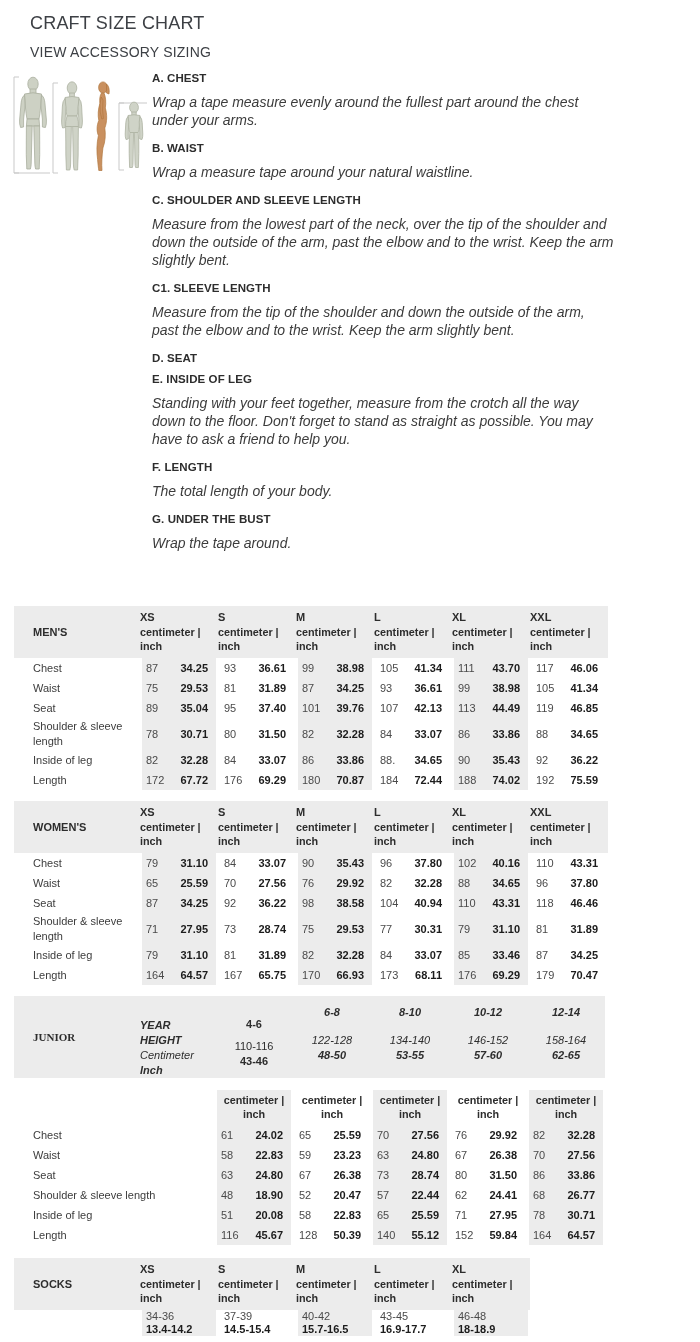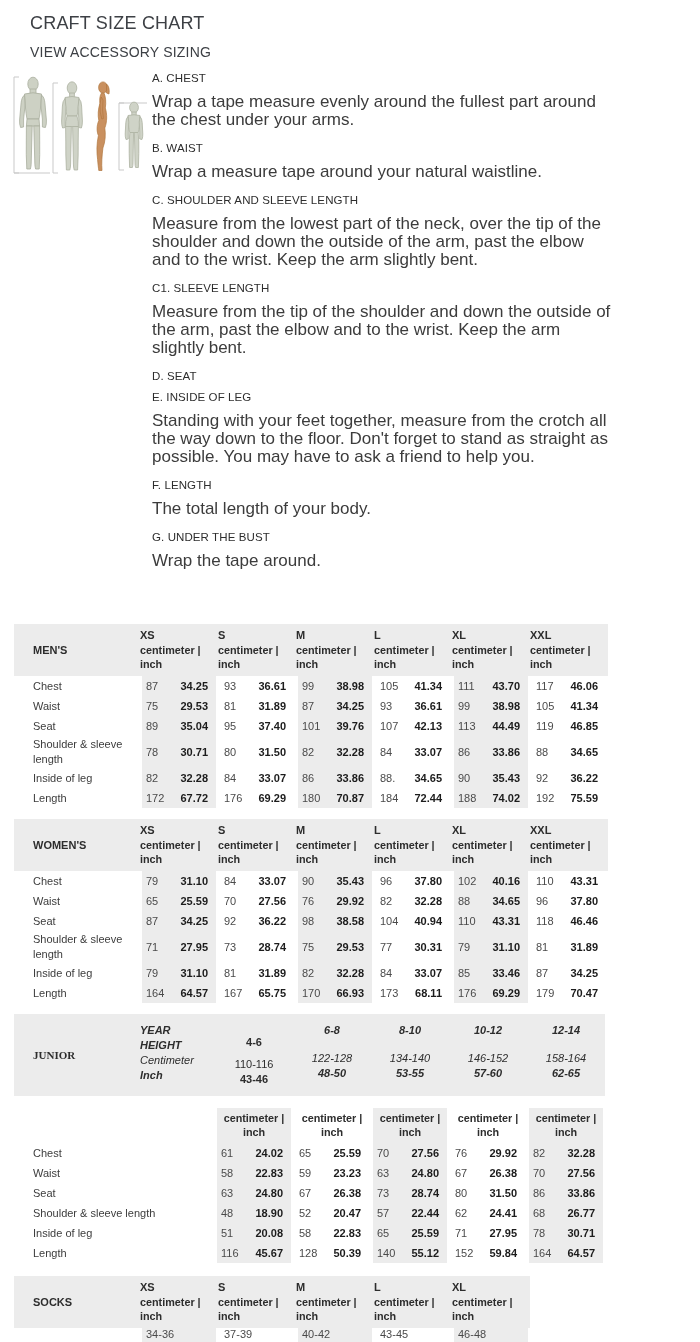--- a/index.html
+++ b/index.html
@@ -24,25 +24,25 @@
   }
   .subtitle-link{
     display:block;font-size:14px;color:var(--title);text-decoration:none;
     margin:9px 0 0 30px;line-height:18px;letter-spacing:.2px;cursor:pointer;
   }
   
   .measure{display:flex;margin-top:11px;}
   .figures{width:152px;flex:none;padding:2px 0 0 6px;}
   .guides{width:462px;}
   .guide-h{
-    font-size:11.5px;font-weight:normal;color:var(--head);
+    font-size:11.5px;font-weight:bold;color:var(--head);
     line-height:13px;margin-bottom:8px;letter-spacing:.1px;
   }
   .guide-p{
-    font-size:17px;color:var(--body);
+    font-size:14px;font-style:italic;color:var(--body);
     line-height:18px;margin-bottom:13px;
   }
   
   .size-table{display:grid;margin:0 0 0 14px;font-size:11px;}
   .tbl-wrap{margin-top:0;}
   .hcell{
     background:var(--shade);text-align:left;padding:4px 0 5px;
     color:var(--head);
   }
   .hsize{font-weight:bold;line-height:15px;font-size:11px;}
@@ -65,21 +65,21 @@
     padding:0 8px 0 4px;
   }
   .cm{color:var(--cm);}
   .inch{font-weight:bold;color:var(--inch);}
   .vcell.can-wrap{flex-wrap:wrap;row-gap:0;}
   .vcell.can-wrap .cm{line-height:13px;}
   .vcell.can-wrap .inch{white-space:nowrap;line-height:13px;}
   
   .jr-top{background:var(--shade);min-height:82px;}
   .jr-label{display:flex;align-items:center;padding-left:19px;font-weight:bold;color:var(--head);font-family:Liberation Serif, serif;}
-  .jr-ylab{padding-top:9px;font-style:italic;line-height:15px;color:var(--head);}
+  .jr-ylab{padding-top:22px;font-style:italic;line-height:15px;color:var(--head);}
   .jr-ylab .b{font-weight:bold;}
   .jr-year{text-align:center;padding-top:9px;line-height:15px;color:var(--head);}
   .jr-year.first{padding-top:21px;font-style:normal;}
   .jr-year:not(.first){font-style:italic;}
   .jr-year .yr{font-weight:bold;display:block;margin-bottom:13px;}
   .jr-year.first .yr{margin-bottom:7px;}
   .jr-year .ycm{display:block;}
   .jr-year .yinch{display:block;font-weight:bold;}
   .jr-gap{height:12px;background:#fff;}
   .unit-cell{

